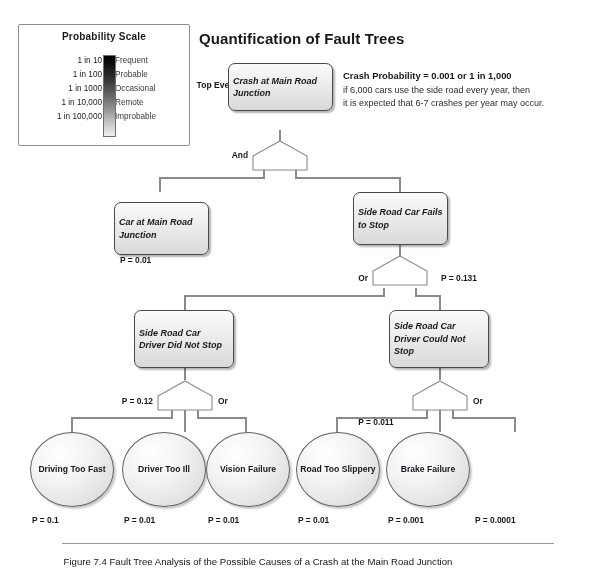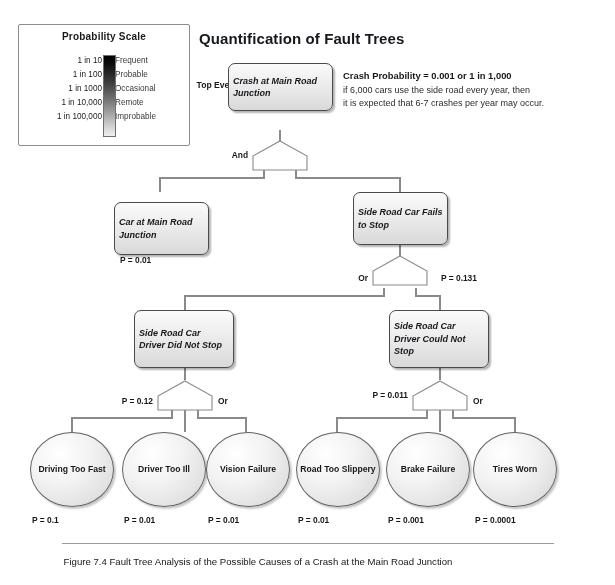--- a/index.html
+++ b/index.html
@@ -327,21 +327,21 @@
     </svg>
   </div>
   <div class="tag r" style="left:95px; top:396px; width:58px;">P = 0.12</div>
   <div class="tag" style="left:218px; top:396px;">Or</div>
 
   <div class="gate" style="left:412px; top:380px;">
     <svg width="56" height="31" viewBox="0 0 56 31">
       <polygon points="28,1 55,16 55,30 1,30 1,16" fill="#ffffff" stroke="#8a8a8a" stroke-width="1.1"></polygon>
     </svg>
   </div>
-  <div class="tag r" style="left:344px; top:390px; width:64px;">P = 0.011</div>
+  <div class="tag r" style="left:344px; top:417px; width:64px;text-align:center;">P = 0.011</div>
   <div class="tag" style="left:473px; top:396px;">Or</div>
 
   <div class="ellipse" style="left:30px; top:432px; width:84px; height:75px;">
     <span>Driving Too Fast</span>
   </div>
   <div class="prob" style="left:32px; top:515px; width:80px;">P = 0.1</div>
 
   <div class="ellipse" style="left:122px; top:432px; width:84px; height:75px;">
     <span>Driver Too Ill</span>
   </div>
@@ -355,21 +355,18 @@
   <div class="ellipse" style="left:296px; top:432px; width:84px; height:75px;">
     <span>Road Too Slippery</span>
   </div>
   <div class="prob" style="left:298px; top:515px; width:80px;">P = 0.01</div>
 
   <div class="ellipse" style="left:386px; top:432px; width:84px; height:75px;">
     <span>Brake Failure</span>
   </div>
   <div class="prob" style="left:388px; top:515px; width:80px;">P = 0.001</div>
 
-  <div class="ellipse" style="left:473px; top:432px; width:84px; height:75px;">
-    <span>Tires Worn</span>
-  </div>
   <div class="prob" style="left:475px; top:515px; width:80px;">P = 0.0001</div>
 
   <div class="rule"></div>
   <div class="caption">Figure 7.4 Fault Tree Analysis of the Possible Causes of a Crash at the Main Road Junction</div>
 
 </div>
 
 </body></html>

